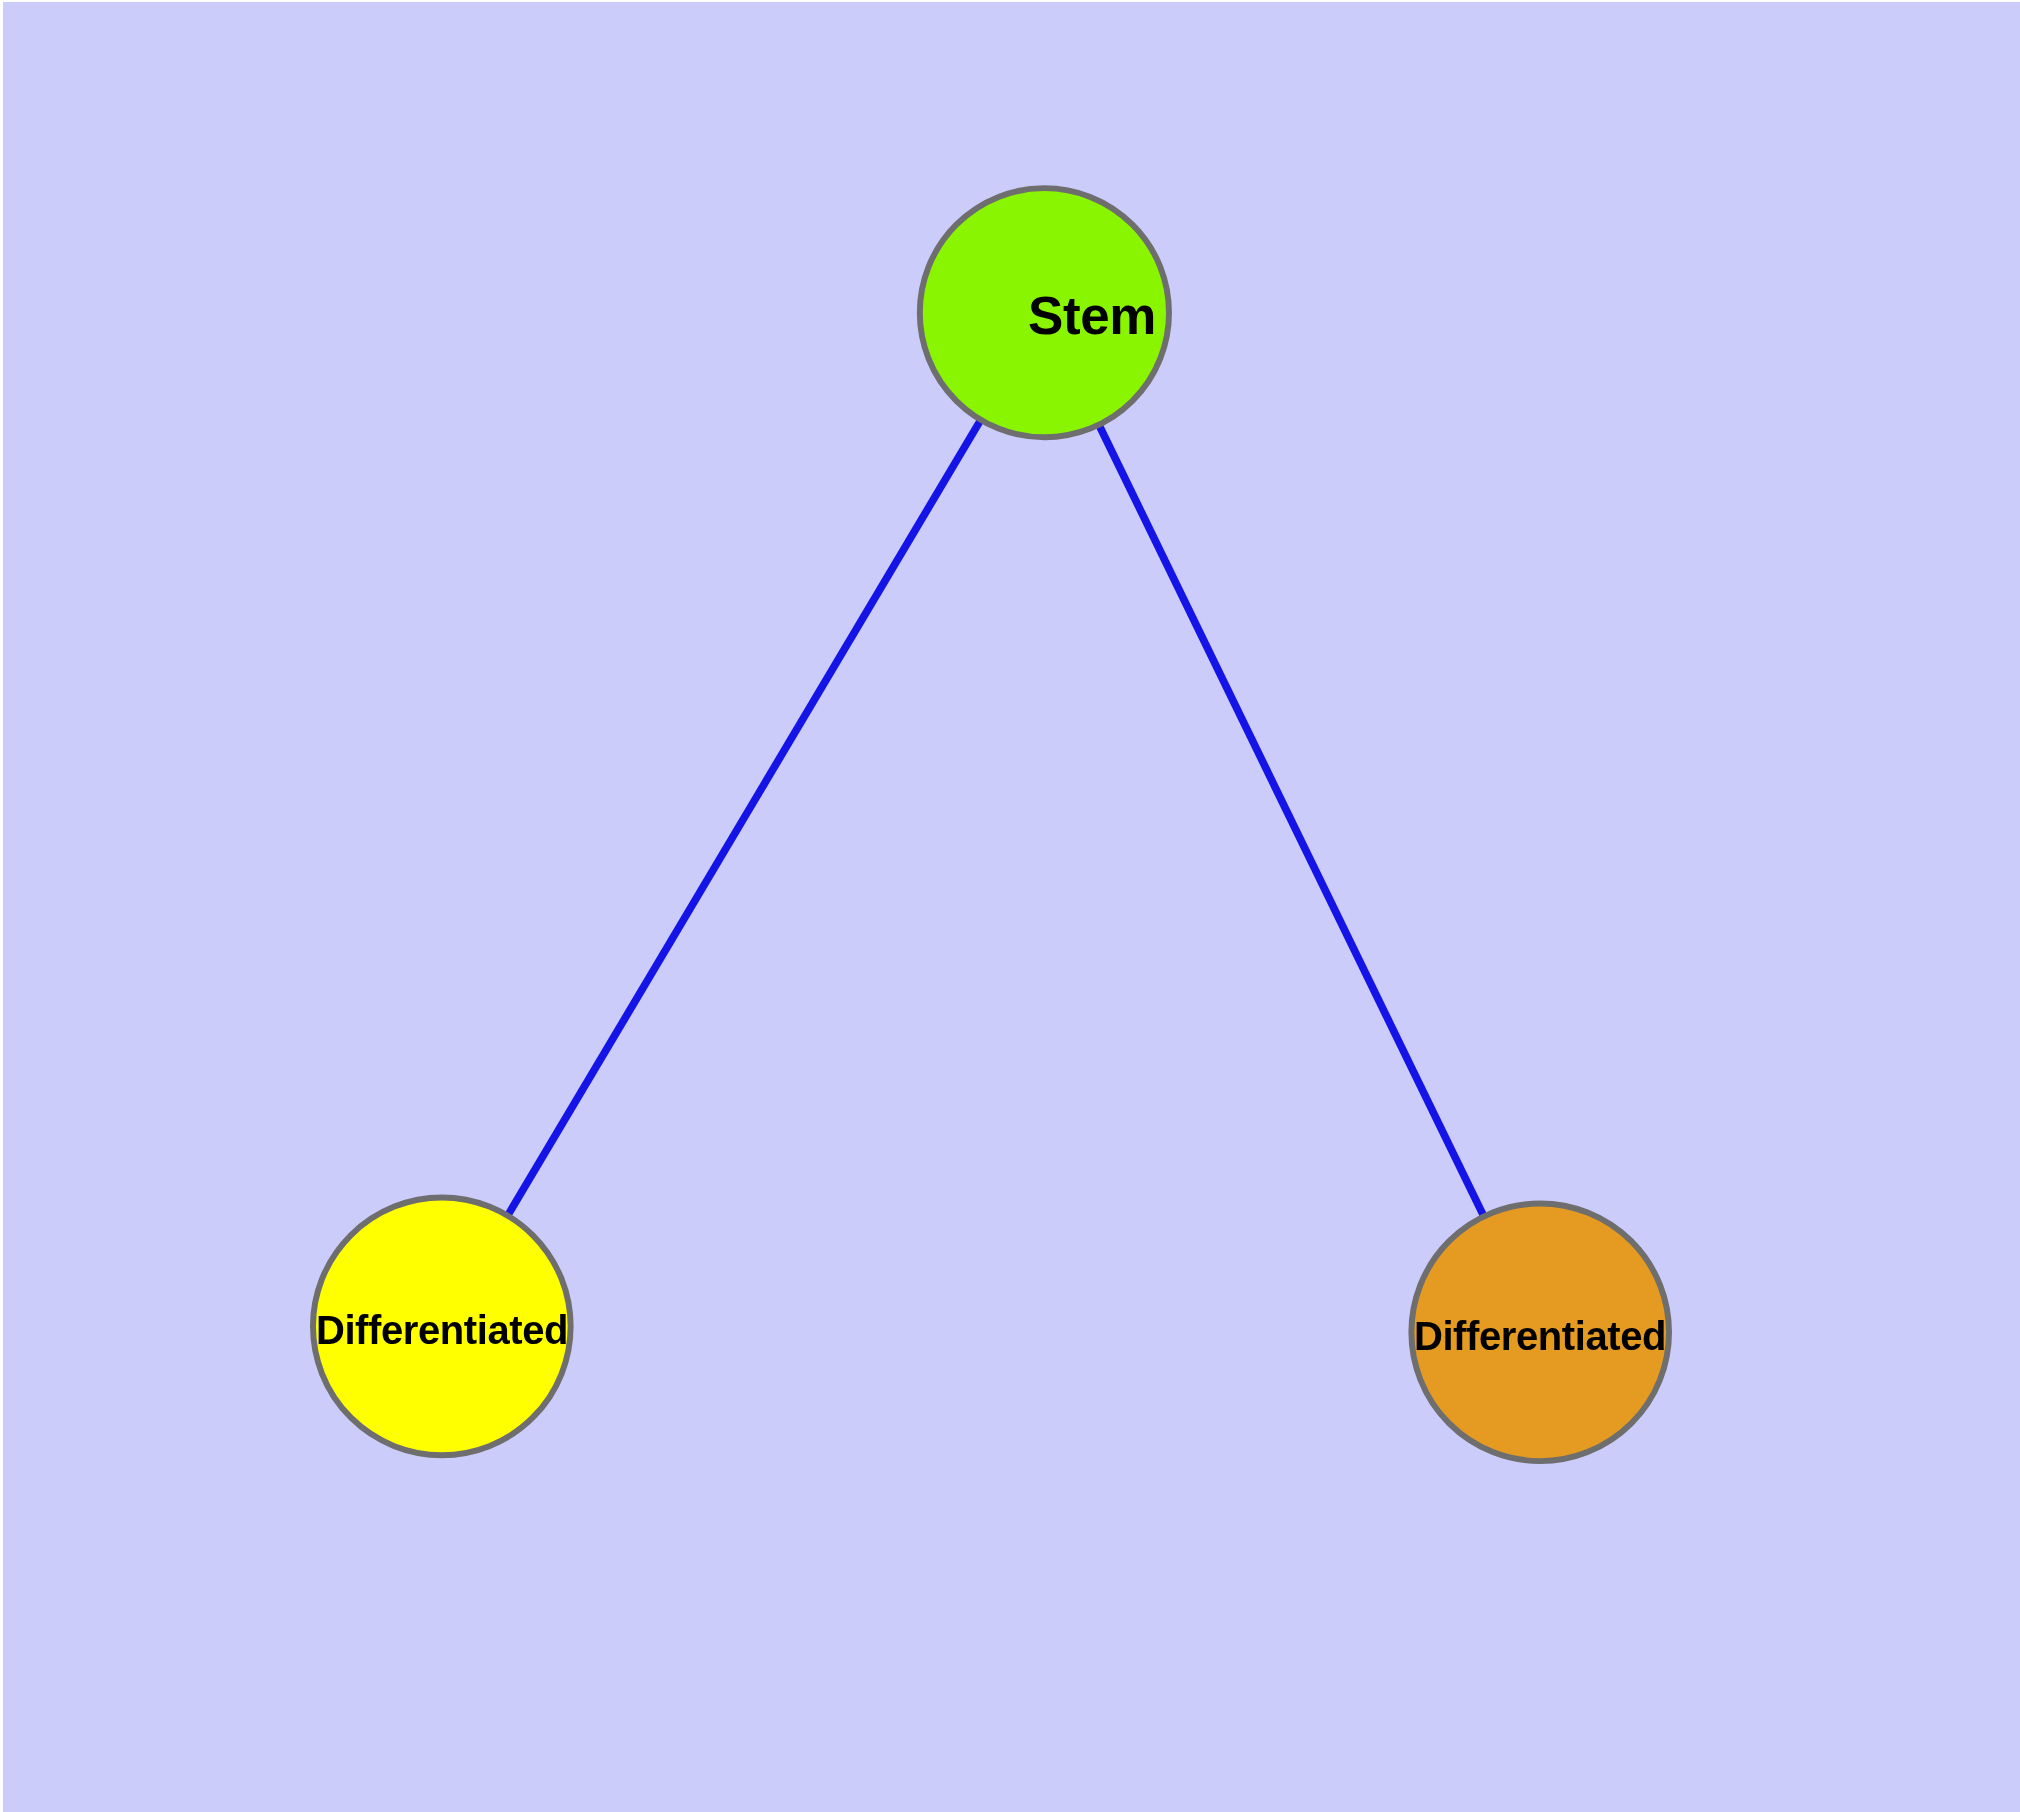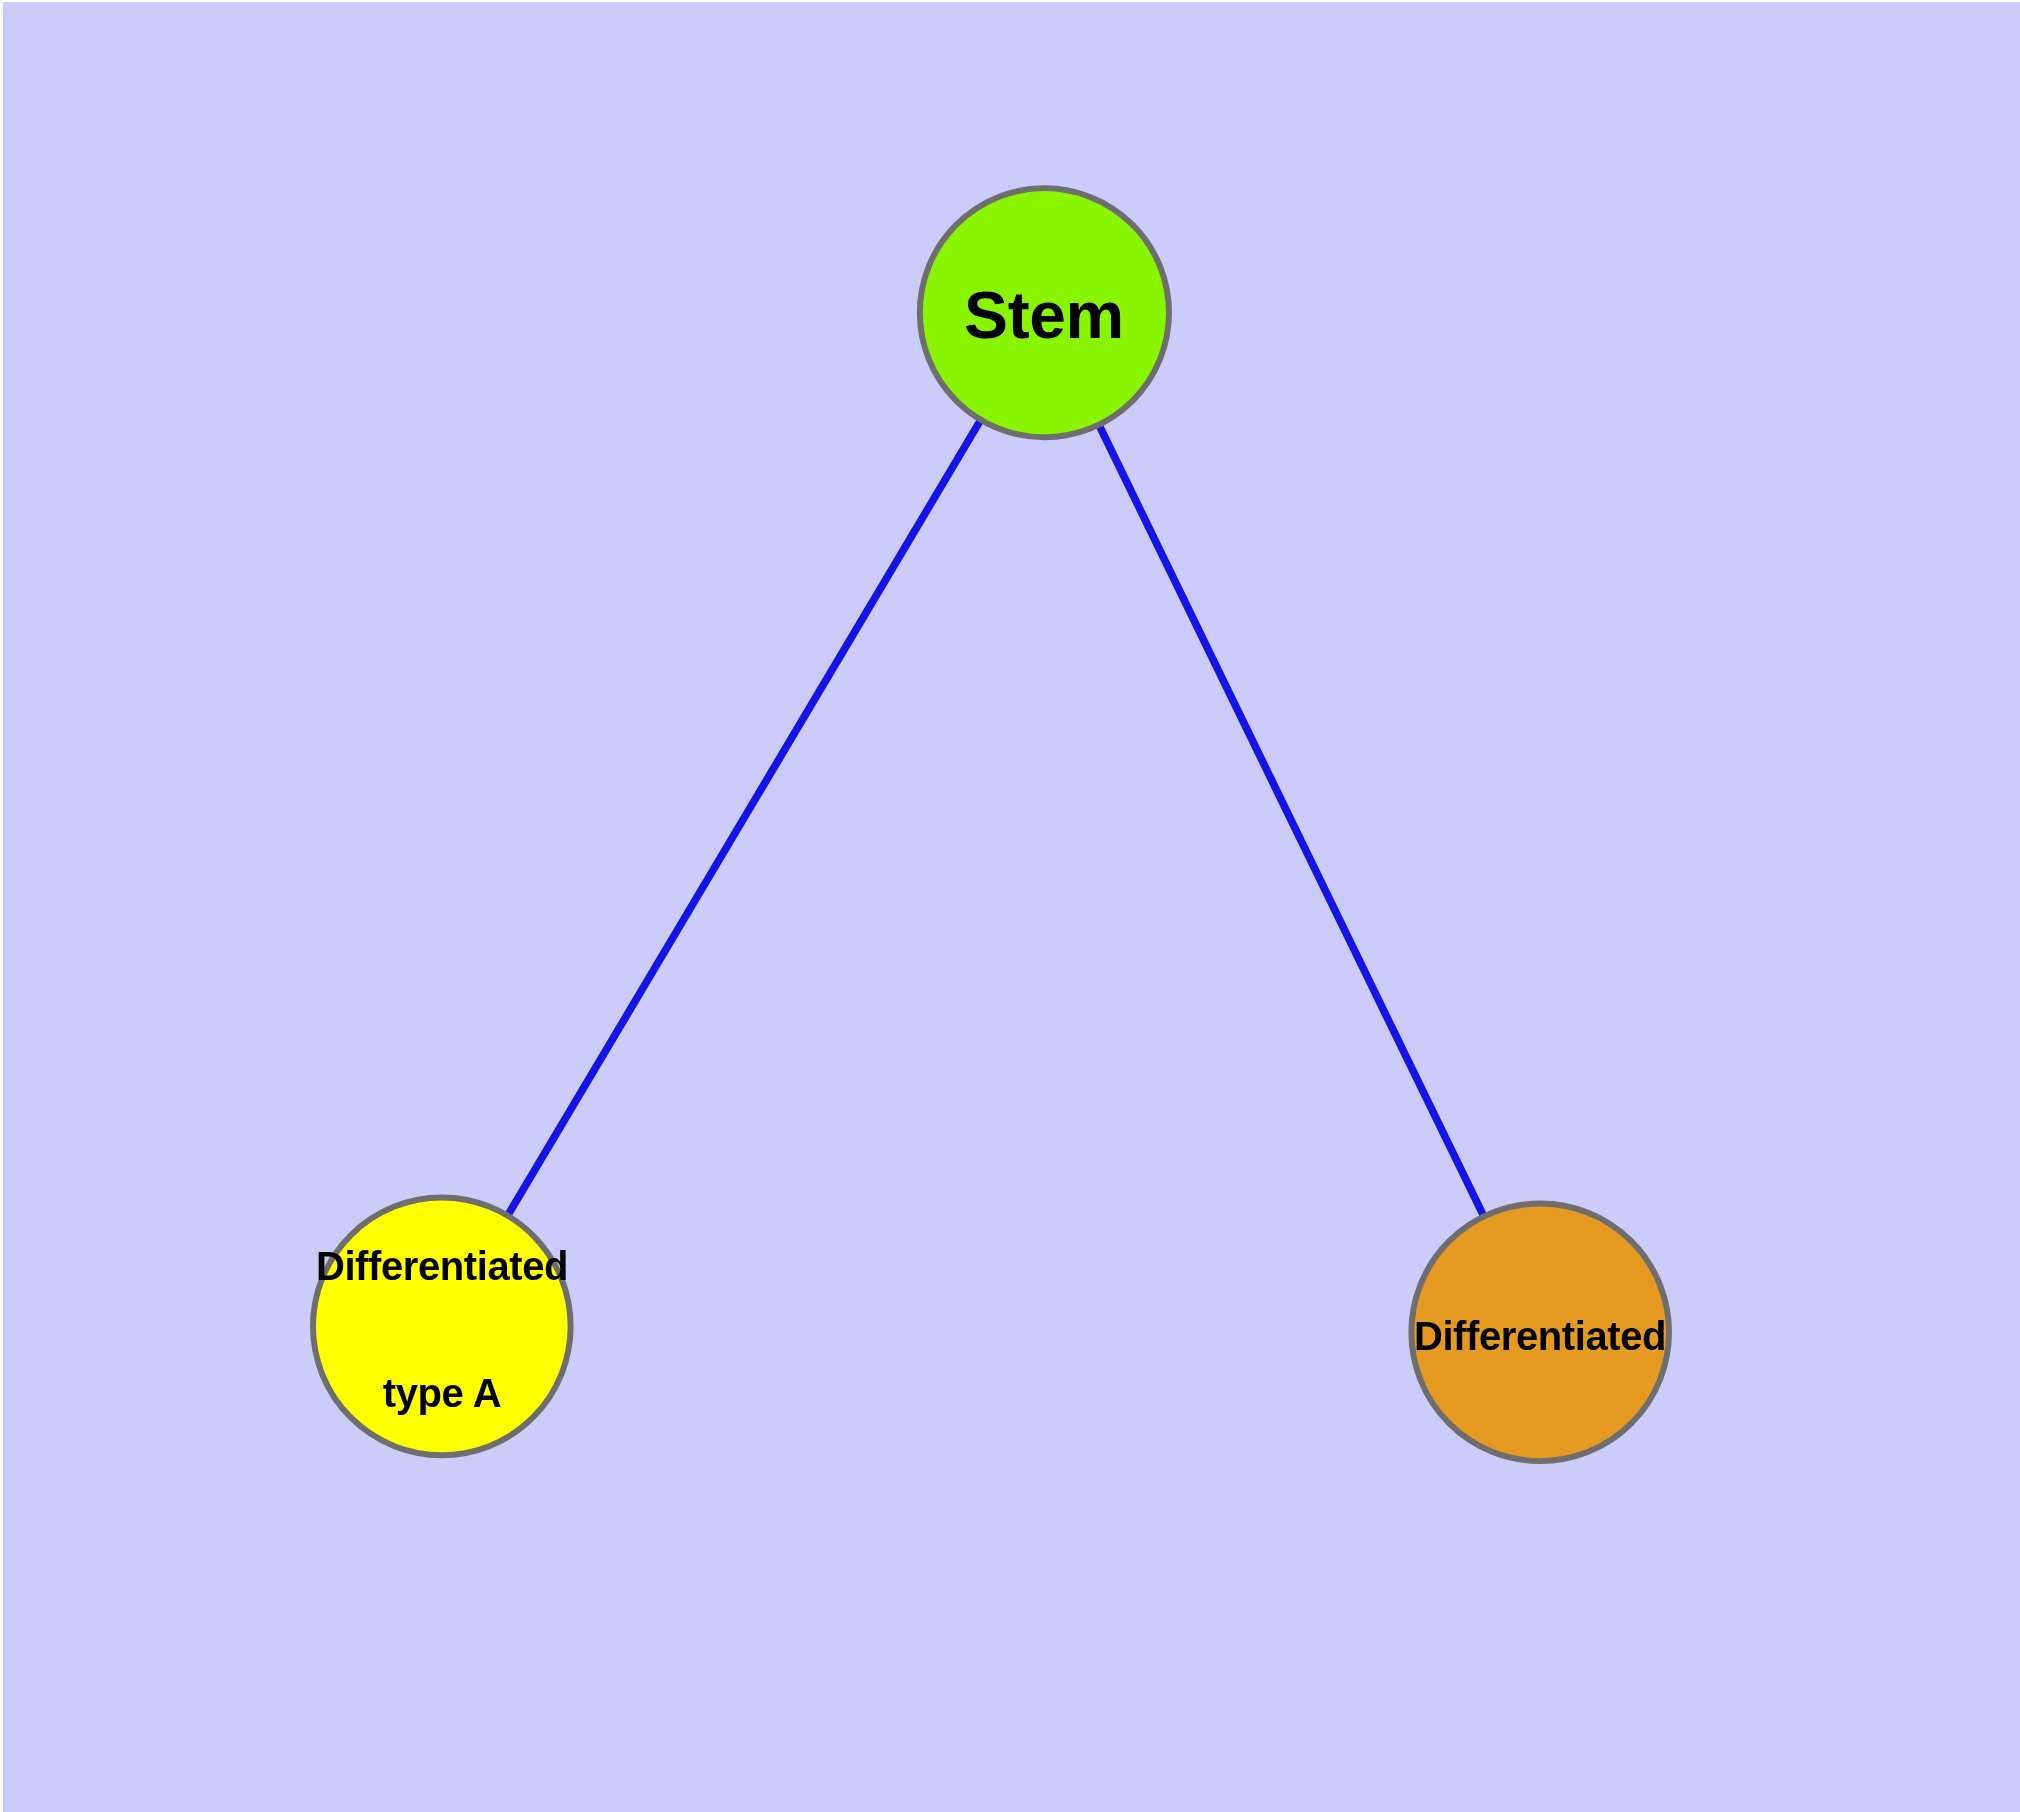--- a/index.html
+++ b/index.html
@@ -47,21 +47,22 @@
     text-align: center;
     font-weight: bold;
     color: #000000;
     line-height: 1.06;
     white-space: pre;
     letter-spacing: -0.4px;
     pointer-events: none;
     transform: translate(-50%, -50%);
   }
   .node-label.root {
-    font-size: 66px;
+    font-size: 53px;
+    margin-left: 48px;
   }
   .node-label.leaf {
     font-size: 40px;
   }
 </style>
 </head>
 <body>
 
 <div id="canvas" style="width: 2021px; height: 1812px; background: rgb(255, 255, 255);">
 
@@ -80,21 +81,20 @@
       <circle class="node-circle" cx="1232" cy="369" r="147" fill="#8af500" stroke="#6e6e6e"></circle>
     </g>
   </svg>
 
   <div class="node-label root" style="left:1044px; top:316px;">
     <div>Stem</div>
   </div>
 
   <div class="node-label leaf" style="left:442px; top:1330px;">
     <div>Differentiated</div>
-    <div>type A</div>
   </div>
 
   <div class="node-label leaf" style="left:1540px; top:1336px;">
     <div>Differentiated</div>
   </div>
 
 </div>
 
 
 </body></html>

